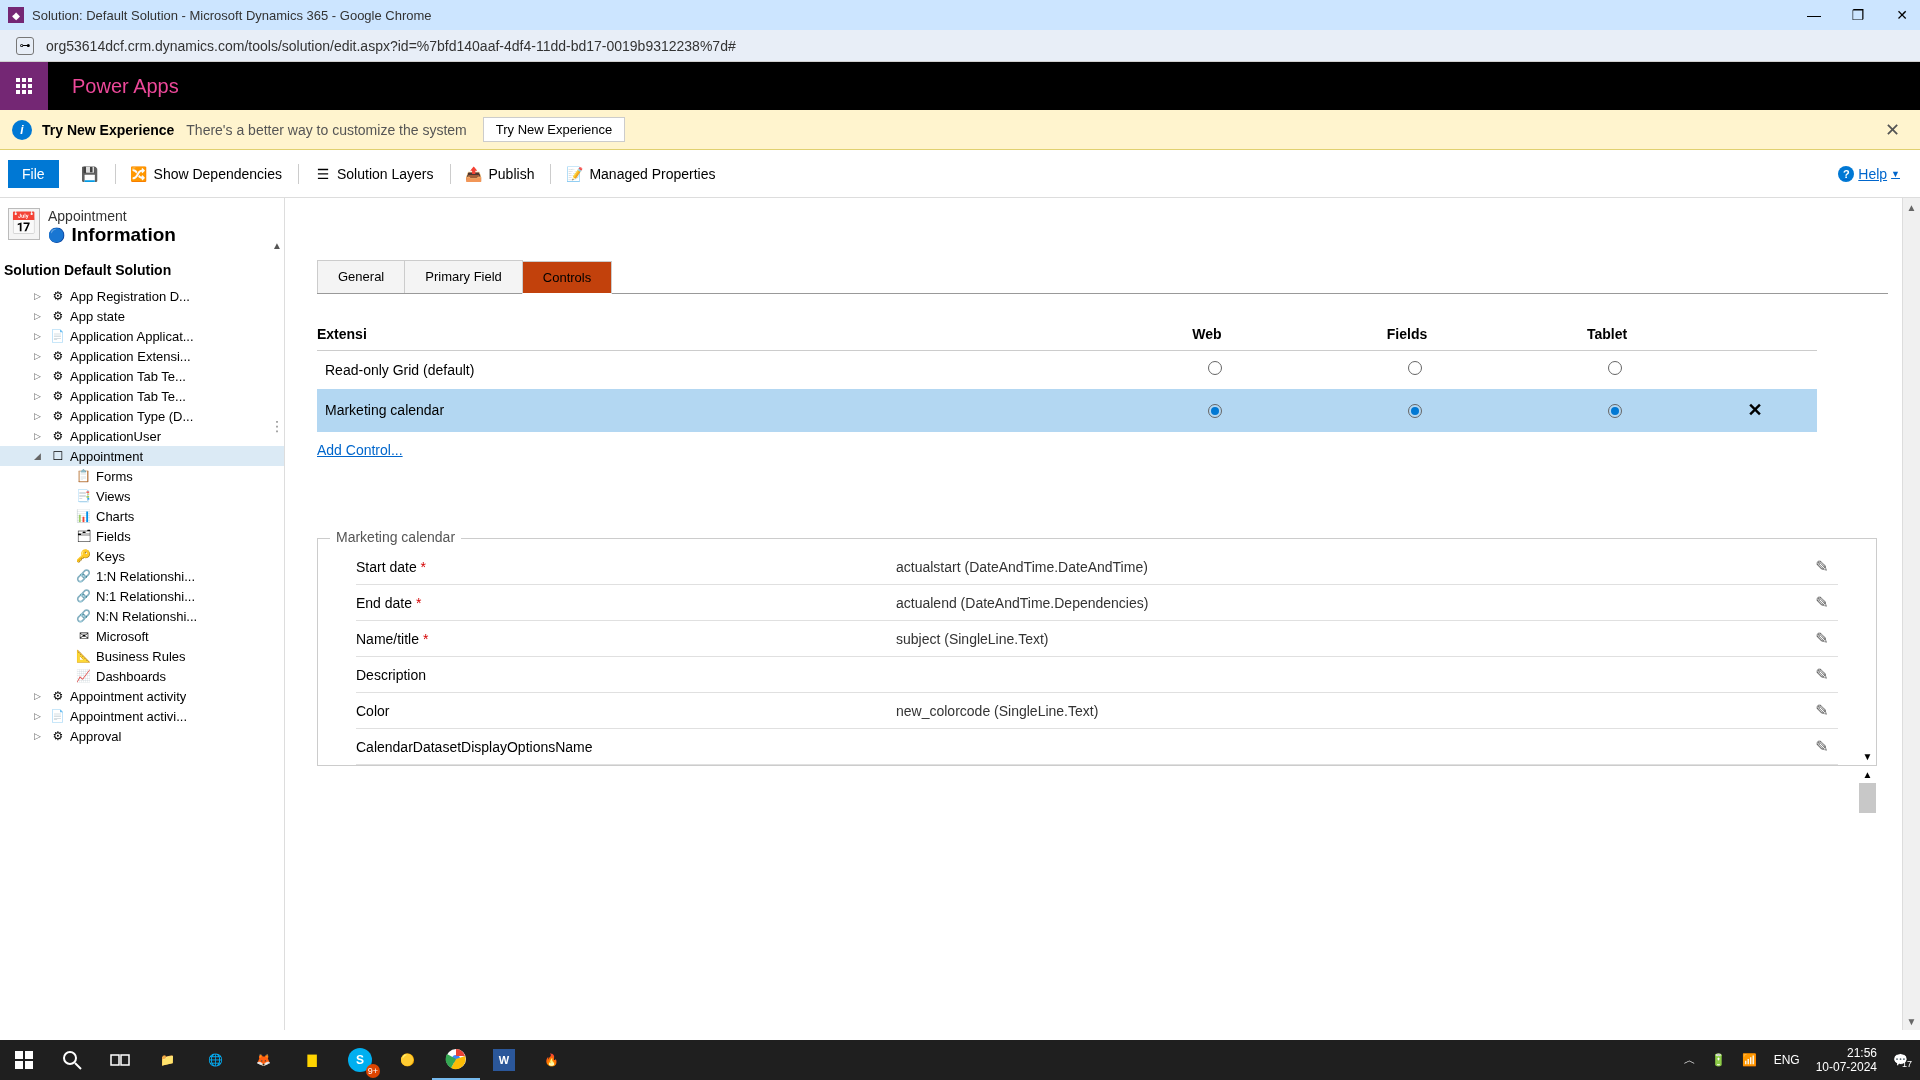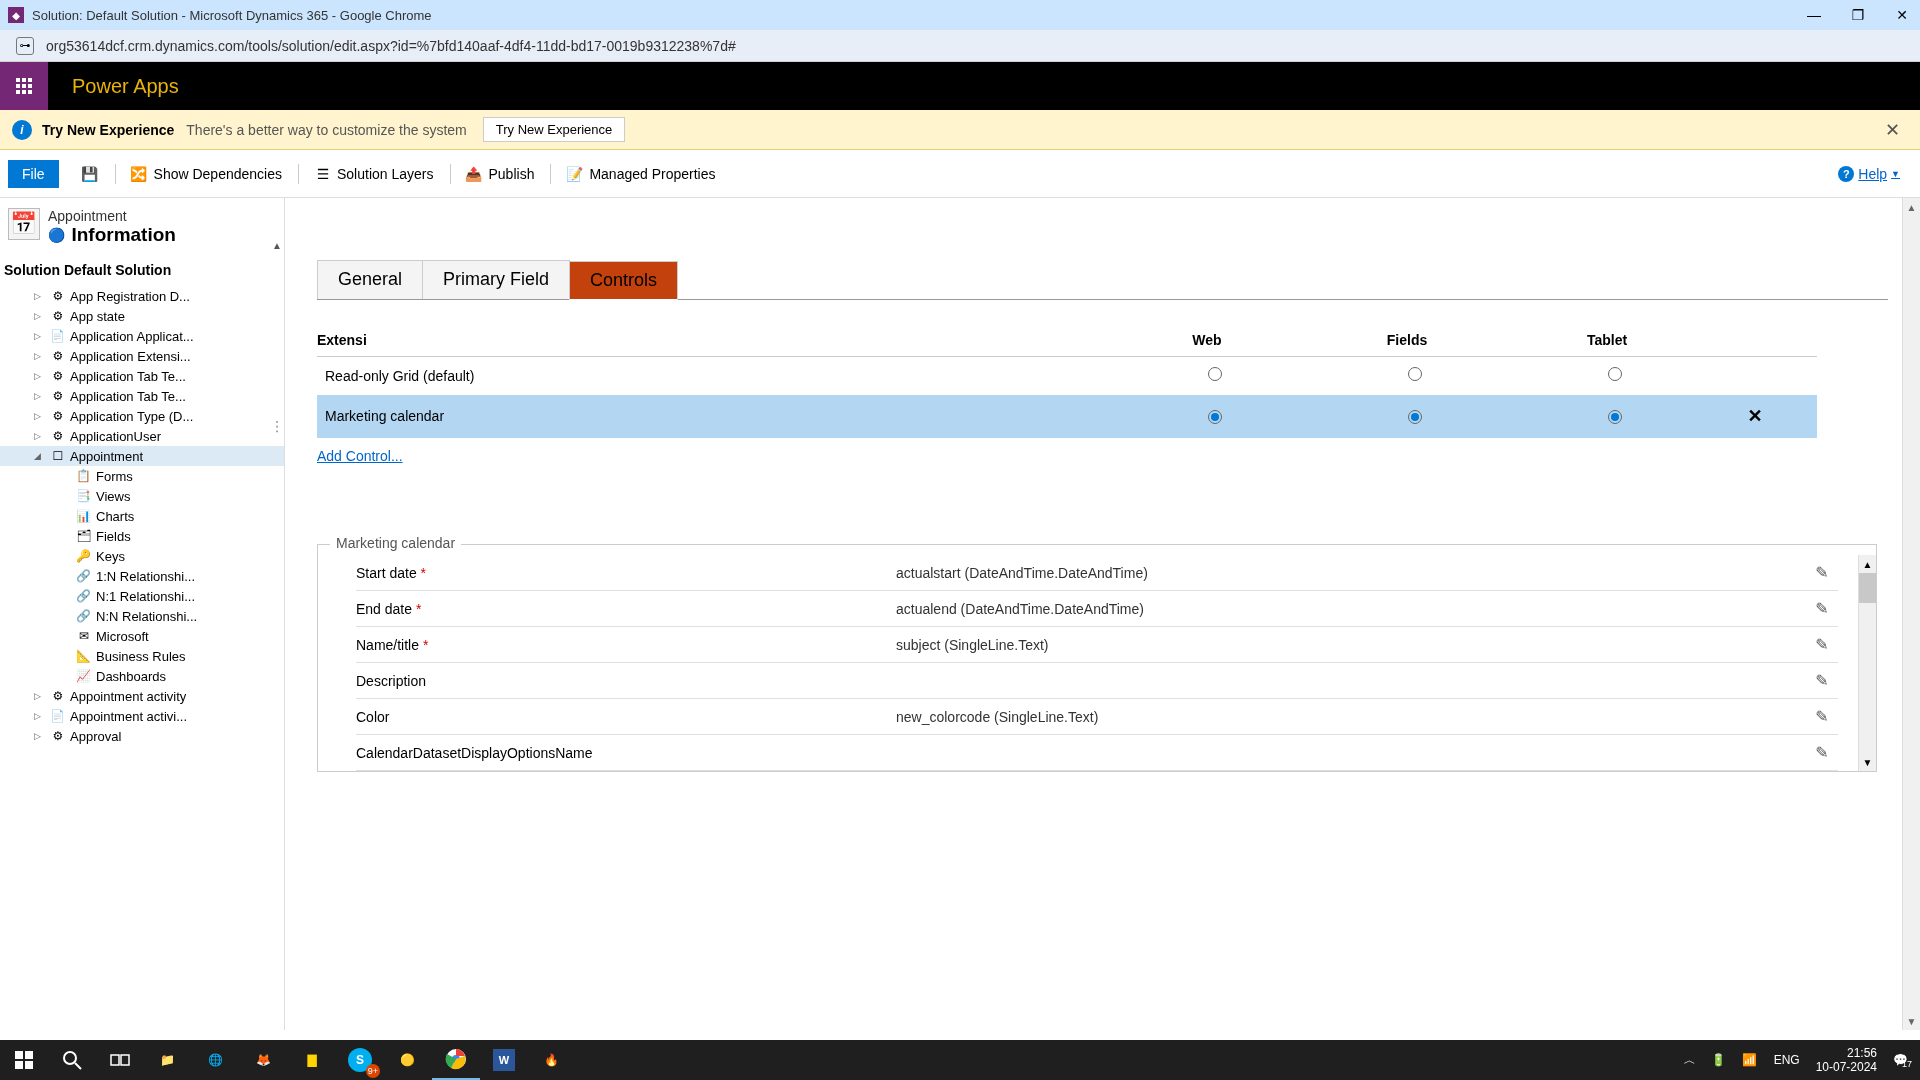--- a/index.html
+++ b/index.html
@@ -11,21 +11,21 @@
   .titlebar-title { flex: 1; color: #333; }
   .titlebar-controls { display: flex; gap: 24px; }
   .titlebar-btn { width: 20px; height: 20px; display: flex; align-items: center; justify-content: center; font-size: 14px; cursor: pointer; }
   
   
   .urlbar { height: 32px; background: #e8eef7; display: flex; align-items: center; padding: 0 16px; font-size: 14px; border-bottom: 1px solid #d0d0d0; }
   .urlbar-icon { width: 18px; height: 18px; margin-right: 12px; display:flex;align-items:center;justify-content:center;font-size:11px; border:1px solid #777; border-radius:3px;}
   .urlbar-text { color: #333; }
   
   
-  .blackheader { height: 48px; background: #000; display: flex; align-items: center; color: #eab308; }
+  .blackheader { height: 48px; background: #000; display: flex; align-items: center; color: #ec4899; }
   .waffle { width: 48px; height: 48px; background: #742774; display: flex; align-items: center; justify-content: center; }
   .waffle-grid { display: grid; grid-template-columns: repeat(3,4px); grid-template-rows: repeat(3,4px); gap: 2px; }
   .waffle-dot { width: 4px; height: 4px; background: #fff; }
   .brand { margin-left: 24px; font-size: 20px; font-weight: 400; }
   
   
   .banner { height: 40px; background: #fff4ce; display: flex; align-items: center; padding: 0 12px; font-size: 14px; border-bottom: 1px solid #e0d070; }
   .banner-icon { width: 20px; height: 20px; border-radius: 50%; background: #0078d4; color: #fff; display: flex; align-items: center; justify-content: center; font-size: 12px; font-weight: bold; font-style: italic; margin-right: 10px; }
   .banner-strong { font-weight: 600; margin-right: 12px; }
   .banner-text { color: #555; margin-right: 16px; }
@@ -60,39 +60,39 @@
   .scroll-indicator { position:absolute; right:2px; top:42px; font-size:10px; color:#555;}
   .drag-handle { position:absolute; right:0; top:220px; font-size:14px; color:#888; cursor:col-resize;}
   
   
   .content { flex: 1; padding: 62px 32px 0 32px; position: relative; overflow:hidden;}
   .content-scroll { position:absolute; right:0; top:0; bottom:0; width:18px; background:#f0f0f0; border-left:1px solid #ddd;}
   .content-scroll-up { position:absolute; top:0; width:100%; height:18px; display:flex;align-items:center;justify-content:center;font-size:10px;color:#666;}
   .content-scroll-down { position:absolute; bottom:0; width:100%; height:18px; display:flex;align-items:center;justify-content:center;font-size:10px;color:#666;}
   
   .tabs { display: flex; border-bottom: 1px solid #999; margin-bottom: 0; }
-  .tab { padding: 8px 20px; border: 1px solid #ccc; border-bottom: none; background: #f4f4f4; font-size: 18px; cursor: pointer; margin-right: -1px; }
+  .tab { padding: 8px 20px; border: 1px solid #ccc; border-bottom: none; background: #f4f4f4; font-size: 13px; cursor: pointer; margin-right: -1px; }
   .tab.active { background: #c2410c; border-bottom: 1px solid #fff; position: relative; top: 1px; }
   
   .grid { margin-top: 24px; font-size: 14px; width: 1500px;}
   .grid-header { display: flex; border-bottom: 1px solid #ccc; padding: 8px 0; font-weight: 600; }
   .grid-row { display: flex; padding: 10px 8px; align-items: center; border-bottom: 1px solid transparent; }
   .grid-row.selected { background: #b3d7f2; }
   .col-control { flex: 0 0 790px; }
   .col-web { flex: 0 0 200px; text-align: center; }
   .col-phone { flex: 0 0 200px; text-align: center; }
   .col-tablet { flex: 0 0 200px; text-align: center; }
   .col-actions { flex: 0 0 80px; text-align: center; font-size: 18px; font-weight: bold; cursor:pointer;}
   .radio { width: 14px; height: 14px; border: 1px solid #666; border-radius: 50%; display: inline-flex; align-items: center; justify-content: center; cursor:pointer;}
   .radio.checked::after { content: ''; width: 8px; height: 8px; background: #0078d4; border-radius: 50%; }
   .add-control { color: #0066cc; text-decoration: underline; padding: 10px 0; display: inline-block; cursor: pointer; font-size:14px;}
   
   .fieldset { border: 1px solid #ccc; margin-top: 70px; position: relative; padding: 10px 0 0 0; width: 1560px;}
   .fieldset-legend { position: absolute; top: -10px; left: 12px; background: #fff; padding: 0 6px; font-size: 14px; color: #555; }
-  .fieldset-body { display:flex; }
+  .fieldset-body { display:flex;align-items:flex-end; }
   .fieldset-rows { flex:1; }
   .prop-row { display: flex; align-items: center; padding: 8px 0; border-bottom: 1px solid #e0e0e0; margin-left: 38px; margin-right: 20px;}
   .prop-label { flex: 0 0 540px; font-size: 14px; }
   .prop-value { flex: 1; font-size: 14px; color: #333; }
   .prop-edit { width: 32px; text-align: center; color: #555; cursor: pointer; font-size:16px;}
   .req { color: #d40000; }
   .fieldset-scroll { width:18px; background:#f0f0f0; border-left:1px solid #ddd; position:relative;}
   .fs-up { position:absolute;top:0;width:100%;height:18px;display:flex;align-items:center;justify-content:center;font-size:10px;}
   .fs-down { position:absolute;bottom:0;width:100%;height:18px;display:flex;align-items:center;justify-content:center;font-size:10px;}
   .fs-thumb { position:absolute; top:18px; width:100%; height:30px; background:#c8c8c8;}
@@ -342,21 +342,21 @@
       <div class="fieldset-legend">Marketing calendar</div>
       <div class="fieldset-body">
         <div class="fieldset-rows" id="prop-rows">
             <div class="prop-row">
               <div class="prop-label">Start date <span class="req">*</span></div>
               <div class="prop-value">actualstart (DateAndTime.DateAndTime)</div>
               <div class="prop-edit">✎</div>
             </div>
             <div class="prop-row">
               <div class="prop-label">End date <span class="req">*</span></div>
-              <div class="prop-value">actualend (DateAndTime.DateAndTime)</div>
+              <div class="prop-value">actualend (DateAndTime.Dependencies)</div>
               <div class="prop-edit">✎</div>
             </div>
             <div class="prop-row">
               <div class="prop-label">Name/title <span class="req">*</span></div>
               <div class="prop-value">subject (SingleLine.Text)</div>
               <div class="prop-edit">✎</div>
             </div>
             <div class="prop-row">
               <div class="prop-label">Description</div>
               <div class="prop-value"></div>

